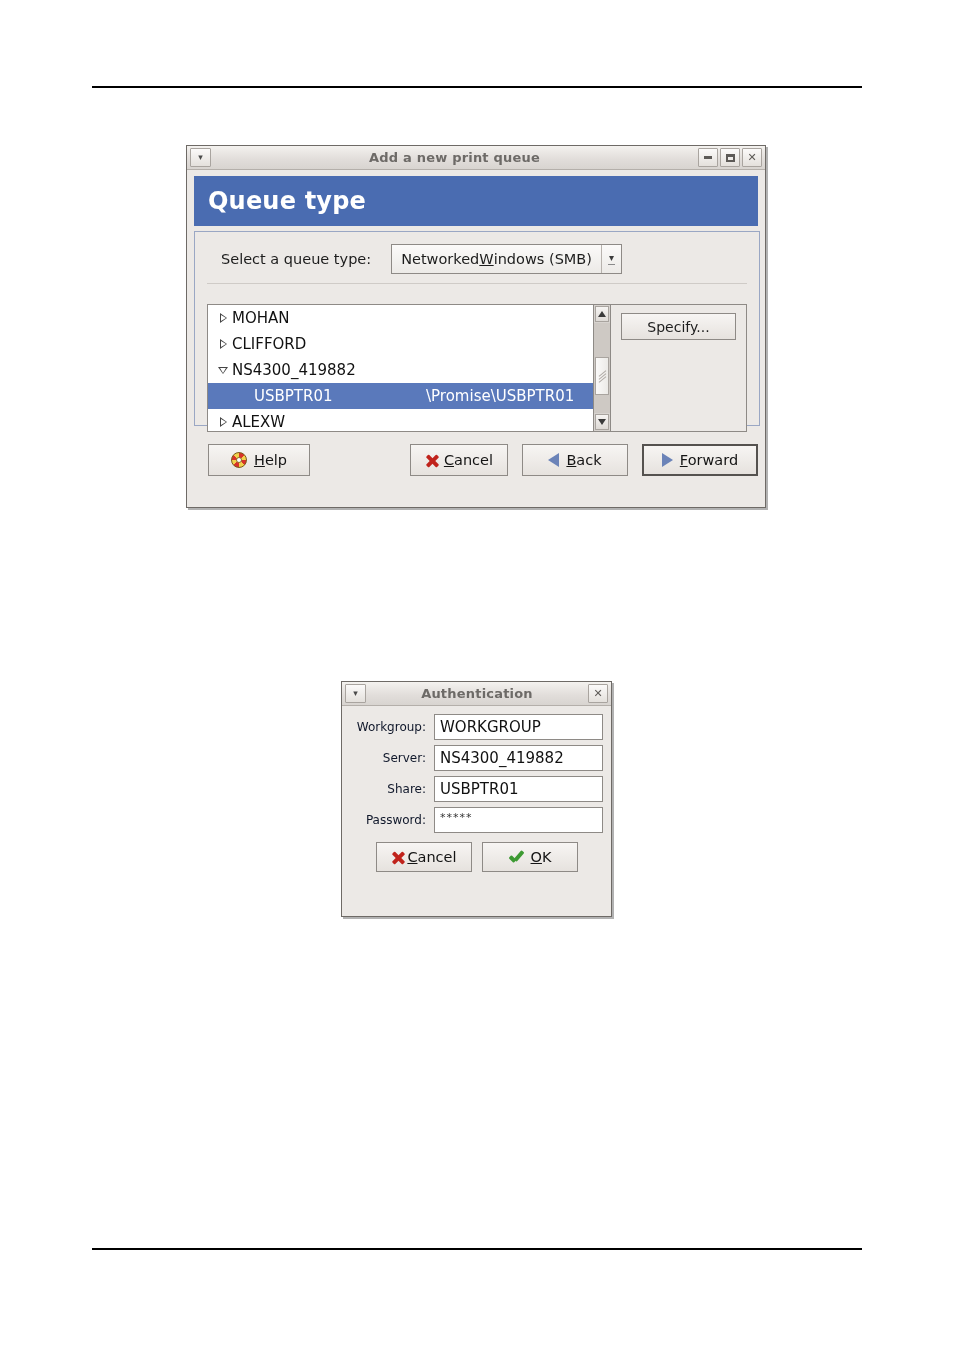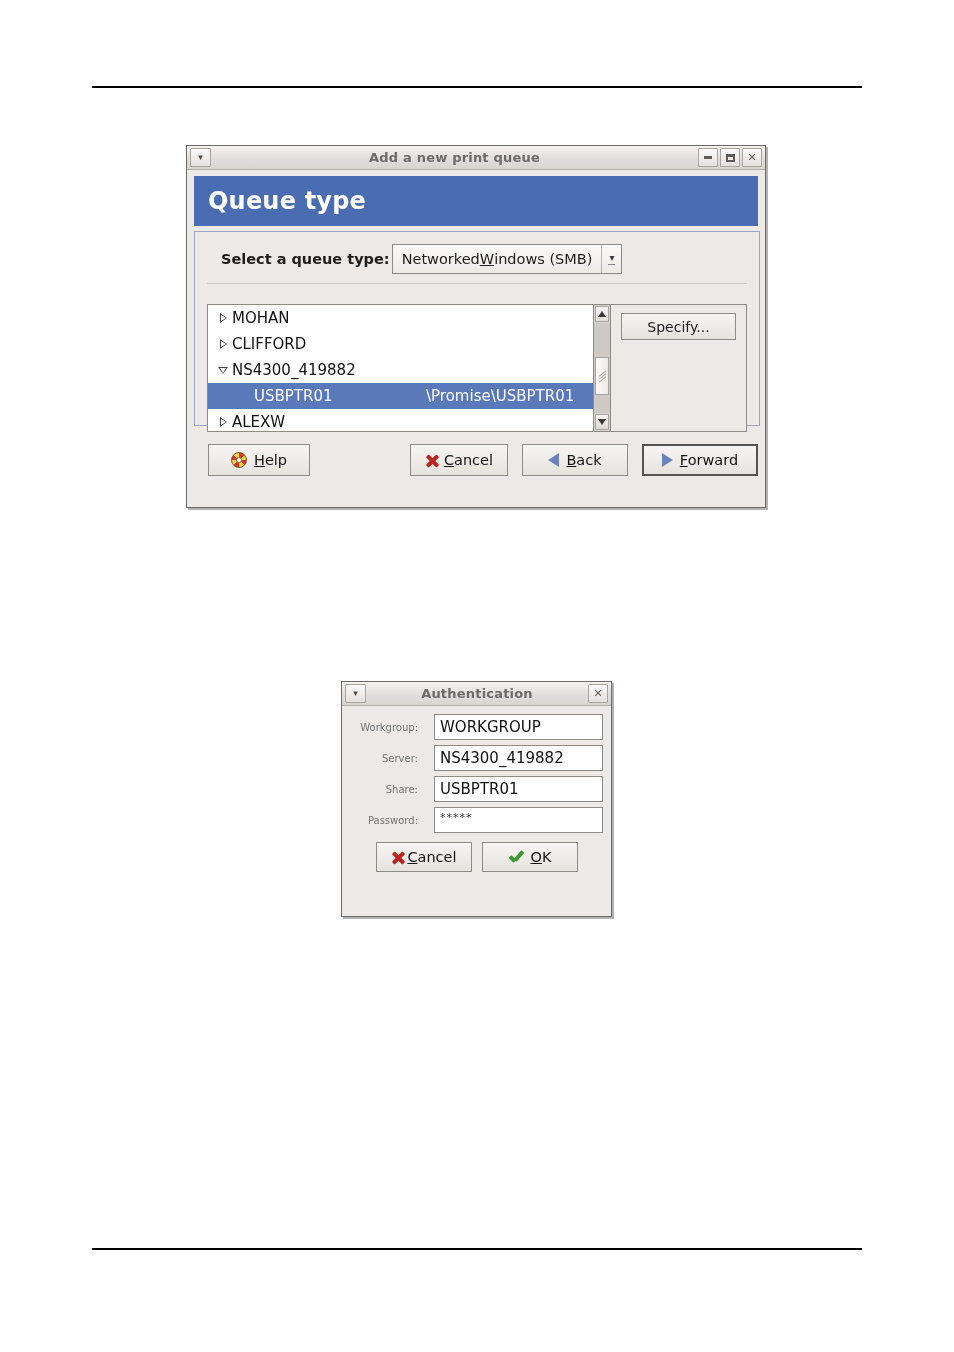--- a/index.html
+++ b/index.html
@@ -105,22 +105,21 @@
     box-sizing: border-box;
   }
   #queue-type-row {
     display: flex;
     align-items: center;
     padding: 12px 0 0 26px;
   }
   #queue-type-label {
     font-size: 14.5px;
     color: #1d1d1d;
-    margin-right: 2px;
-    font-weight: bold;
+    margin-right: 20px;
   }
   .combo {
     display: flex;
     align-items: stretch;
     height: 28px;
     border: 1px solid #8e8a86;
     background: #f3f1ef;
   }
   .combo-value {
     display: flex; align-items: center;
@@ -369,23 +368,23 @@
   }
   #auth-form { padding: 8px 8px 0 8px; }
   .field-row {
     display: flex;
     align-items: center;
     margin-bottom: 5px;
   }
   .field-label {
     width: 84px;
     text-align: right;
-    padding-right: 16px;
-    font-size: 10px;
-    color: #737373;
+    padding-right: 8px;
+    font-size: 12px;
+    color: #0f172a;
     box-sizing: border-box;
   }
   .field-input {
     flex: 1;
     height: 26px;
     background: #ffffff;
     border: 1px solid #8e8a86;
     display: flex;
     align-items: center;
     padding: 0 5px;

